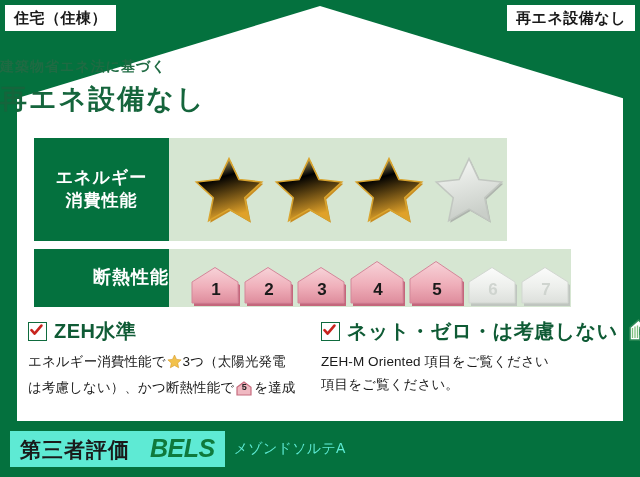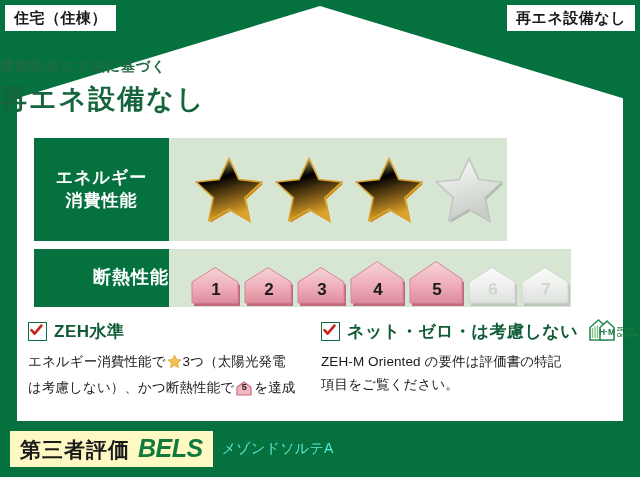--- a/index.html
+++ b/index.html
@@ -161,21 +161,21 @@
     width: 17px;
     height: 17px;
     border: 1.6px solid #0f6b3e;
     background: #fff;
     position: relative;
     flex: 0 0 17px;
   }
   .checkbox svg { position: absolute; left: 1px; top: 1px; }
   .feature-title {
     color: #0f5b35;
-    font-size: 17px;
+    font-size: 20px;
     font-weight: bold;
     letter-spacing: 0.5px;
     white-space: nowrap;
   }
   .zehm-logo { margin-left: 2px; display: flex; align-items: center; }
   .feature-body {
     color: #1a1a1a;
     font-size: 13.5px;
     line-height: 1.72;
     letter-spacing: 0.1px;
@@ -193,25 +193,25 @@
     left: 0;
     bottom: 0;
     width: 640px;
     height: 56px;
     display: flex;
     align-items: center;
     z-index: 7;
   }
   .bels-box {
     margin-left: 10px;
-    background: #fef9c3;
+    background: #5eead4;
     padding: 5px 10px 6px 10px;
     display: flex;
     align-items: baseline;
-    gap: 8px;
+    gap: 20px;
     line-height: 1;
   }
   .bels-jp {
     color: #1a1a1a;
     font-size: 21px;
     font-weight: bold;
     letter-spacing: 1px;
   }
   .bels-en {
     color: #0f7a3c;
@@ -455,21 +455,21 @@
               <line x1="10.5" y1="9.5" x2="10.5" y2="22"></line>
             </g>
             <path d="M13 11.5 L20 5.2 L27 11.5 L27 24 L13 24 Z" fill="#ffffff" stroke="#2E8B57" stroke-width="1.6"></path>
             <text x="20" y="19" font-family="'Liberation Sans',sans-serif" font-size="8.5" font-weight="bold" fill="#1f7a3f" text-anchor="middle">H·M</text>
             <text x="30" y="15" font-family="'Liberation Sans',sans-serif" font-size="5.2" font-weight="bold" fill="#1f7a3f">ZEH-M</text>
             <text x="30" y="21" font-family="'Liberation Sans',sans-serif" font-size="5.2" font-weight="bold" fill="#1f7a3f">Oriented</text>
           </svg>
         </span>
       </div>
       <div class="feature-body">
-        <span>ZEH-M Oriented の要件は評価書の特記</span><br><span>項目をご覧ください。</span>
+        <span>ZEH-M Oriented 項目をご覧ください</span><br><span>項目をご覧ください。</span>
       </div>
     </div>
   </div>
 
   <div class="bottom-bar">
     <div class="bels-box">
       <span class="bels-jp">第三者評価</span>
       <span class="bels-en">BELS</span>
     </div>
     <span class="building-name">メゾンドソルテA</span>

